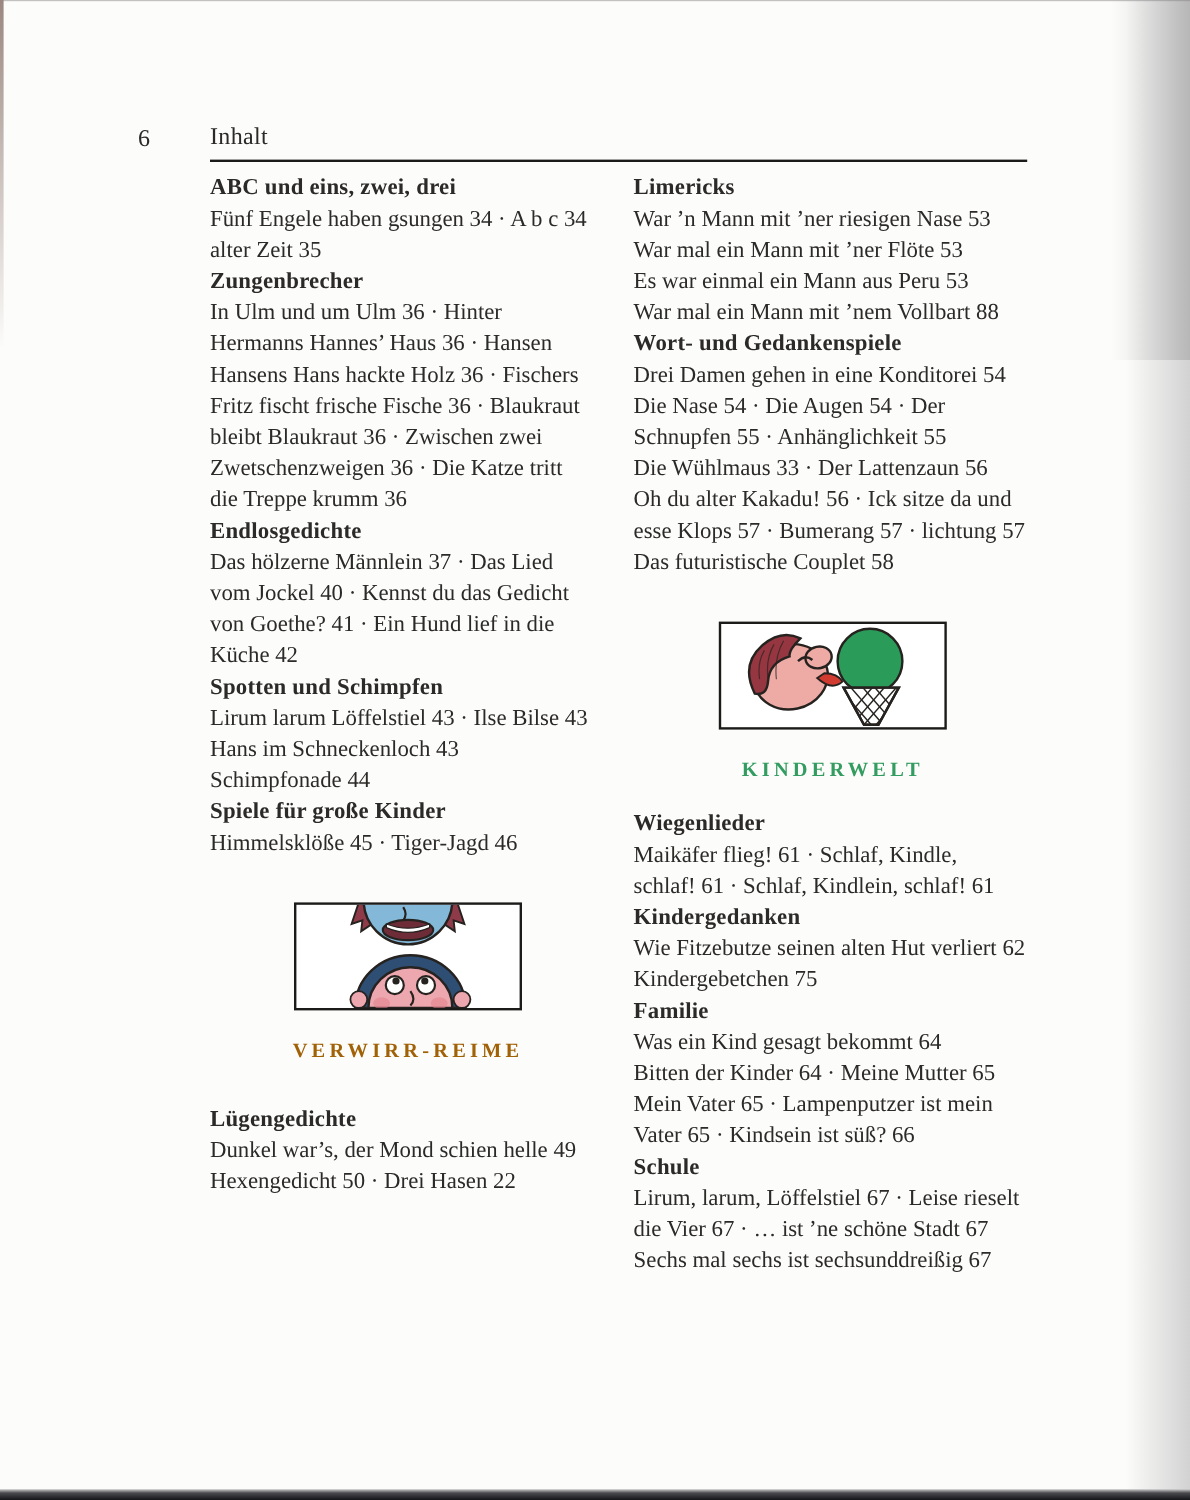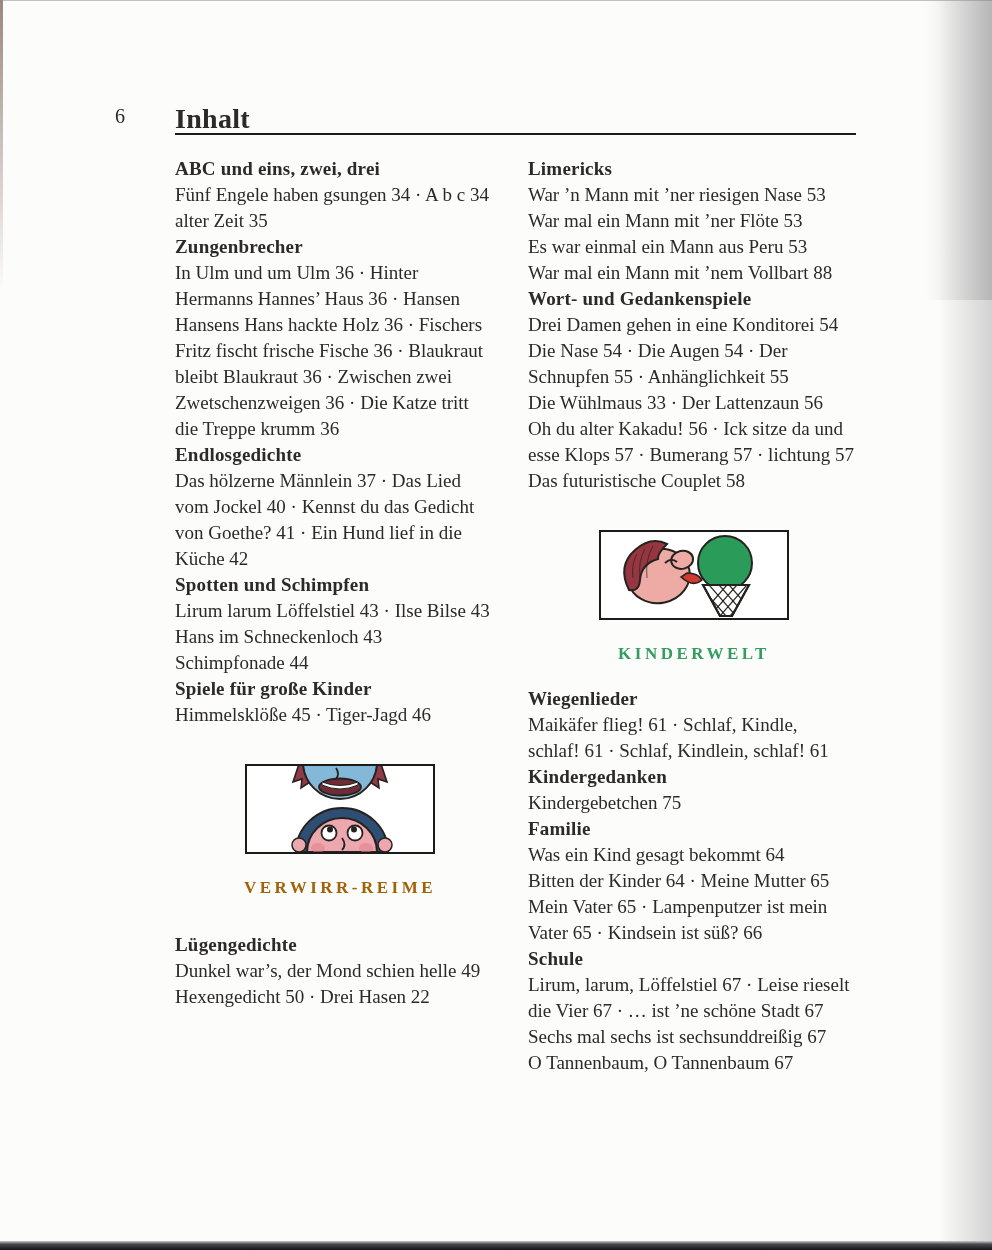--- a/index.html
+++ b/index.html
@@ -6,23 +6,23 @@
   body{
     width:992px;height:1250px;
     background:#fdfdfc;
     font-family:"Liberation Serif", serif;
     color:#2b2a28;
     position:relative;
     overflow:hidden;
   }
   .page{position:absolute;inset:0;background:#fcfcfa;}
   .pagenum{position:absolute;left:115px;top:105px;font-size:20px;}
-  .header-title{position:absolute;left:175px;top:103px;font-size:28px;font-weight:bold;letter-spacing:.3px;}
+  .header-title{position:absolute;left:175px;top:103px;font-size:20px;font-weight:normal;letter-spacing:.3px;}
   .rule{position:absolute;left:175px;top:133px;width:681px;height:2px;background:#1b1b1a;}
-  .col{position:absolute;top:156px;font-size:19px;line-height:26px;white-space:nowrap;}
+  .col{position:absolute;top:144px;font-size:19px;line-height:26px;white-space:nowrap;}
   .col-left{left:175px;width:330px;}
   .col-right{left:528px;width:332px;}
   .toc-heading{font-weight:bold;letter-spacing:.2px;}
   .figure-block{width:200px;margin:36px auto 34px;text-align:center;}
   .col-right .figure-block{margin:36px auto 22px;}
   .figure-frame{width:186px;height:86px;border:2px solid #1b1b1a;background:#ffffff;margin:0 auto;position:relative;overflow:hidden;}
   .figure-frame svg{display:block;}
   .figure-caption{margin-top:24px;font-size:17px;font-weight:600;letter-spacing:3.5px;line-height:20px;}
   .edge-top{position:absolute;top:0;left:0;width:100%;height:1px;background:rgba(60,55,60,.3);}
   .edge-left{position:absolute;left:0;top:0;width:3px;height:290px;background:linear-gradient(to bottom,#9a8780,rgba(154,135,128,0));}
@@ -150,27 +150,27 @@
         <path d="M64 31 q6 -6 12 -1" fill="none" stroke="#26221f" stroke-width="2"></path>
         <path d="M80 45 Q92 56 101 48 Q97 41 86 41 Z" fill="#d23b30" stroke="#26221f" stroke-width="1.6"></path>
       </svg>
     </div>
     <div class="figure-caption" style="color: rgb(51, 156, 96);">KINDERWELT</div>
   </div>
       <div class="toc-heading">Wiegenlieder</div>
       <div class="toc-line">Maikäfer flieg! 61 · Schlaf, Kindle,</div>
       <div class="toc-line">schlaf! 61 · Schlaf, Kindlein, schlaf! 61</div>
       <div class="toc-heading">Kindergedanken</div>
+      <div class="toc-line">Wie Fitzebutze seinen alten Hut verliert 62</div>
       <div class="toc-line">Kindergebetchen 75</div>
       <div class="toc-heading">Familie</div>
       <div class="toc-line">Was ein Kind gesagt bekommt 64</div>
       <div class="toc-line">Bitten der Kinder 64 · Meine Mutter 65</div>
       <div class="toc-line">Mein Vater 65 · Lampenputzer ist mein</div>
       <div class="toc-line">Vater 65 · Kindsein ist süß? 66</div>
       <div class="toc-heading">Schule</div>
       <div class="toc-line">Lirum, larum, Löffelstiel 67 · Leise rieselt</div>
       <div class="toc-line">die Vier 67 · … ist ’ne schöne Stadt 67</div>
       <div class="toc-line">Sechs mal sechs ist sechsunddreißig 67</div>
-      <div class="toc-line">O Tannenbaum, O Tannenbaum 67</div>
     </div>
 
   <div class="edge-bottom"></div>
 </div>
 
 </body></html>

